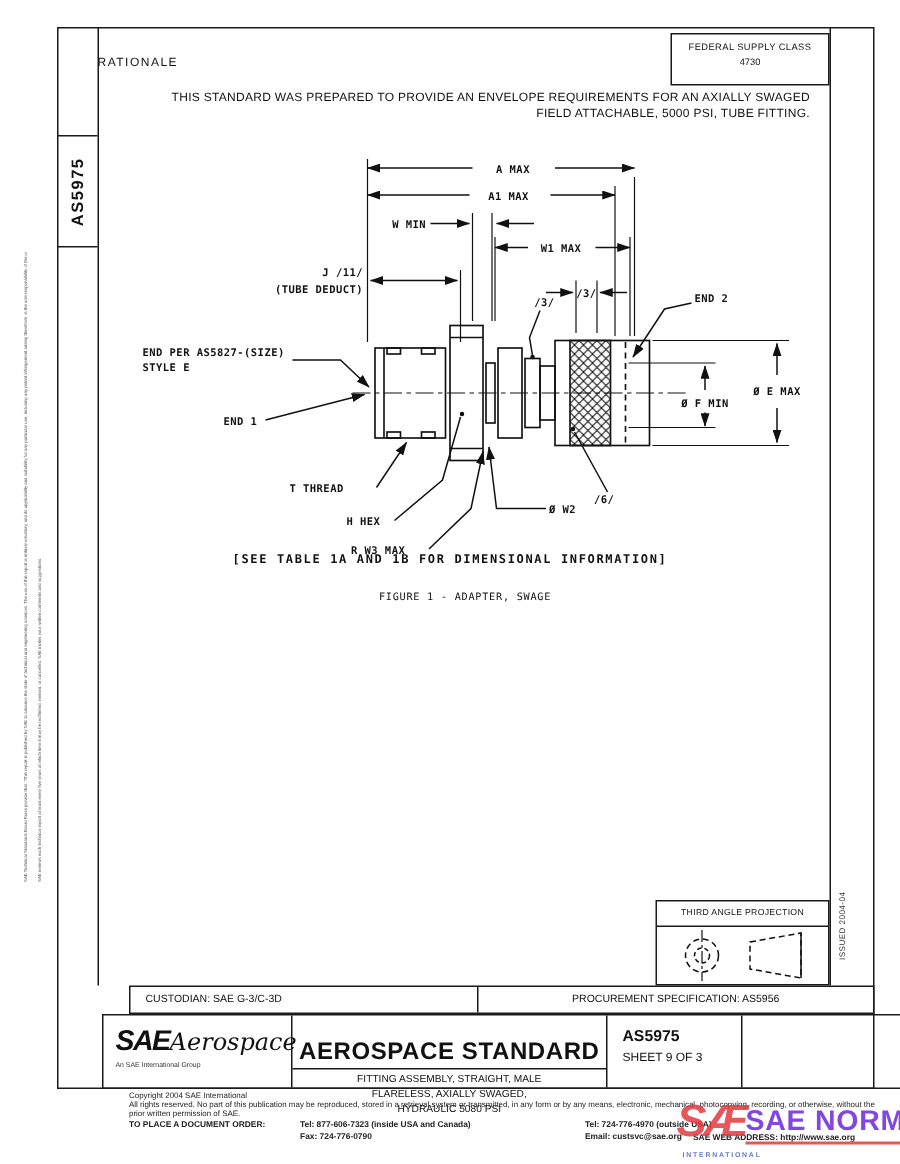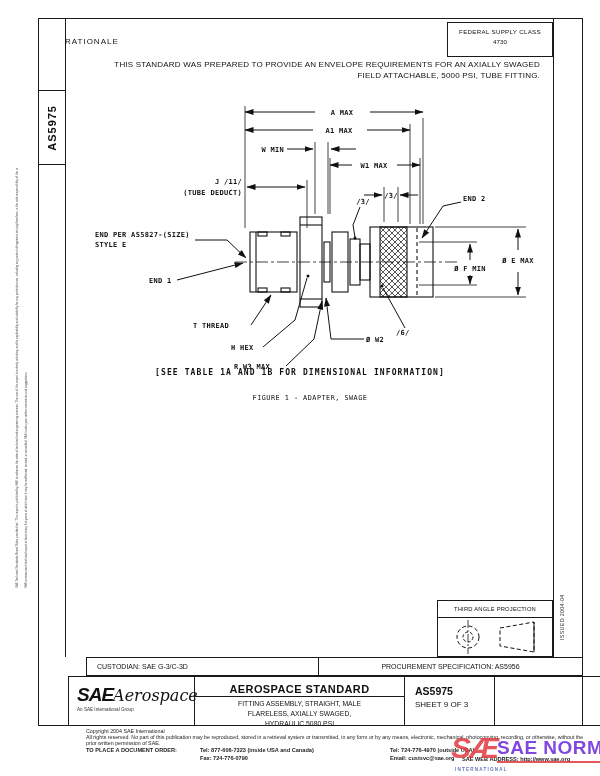--- a/index.html
+++ b/index.html
@@ -164,21 +164,21 @@
   <div class="cell" style="left:0;width:232px;border-right:1.3px solid #1a1a1a;display:flex;align-items:center;padding-left:10px;font-size:7px;">CUSTODIAN: SAE G-3/C-3D</div>
   <div class="cell ctr" style="left:232px;width:263px;font-size:7px;">PROCUREMENT SPECIFICATION: AS5956</div>
 </div>
 
 <div class="abs bx" style="left:68px;top:676px;width:591px;height:50px;border-width:1.3px;">
   <div class="cell" style="left:0;width:126px;border-right:1.3px solid #1a1a1a;padding:7px 0 0 8px;">
     <span style="font-size:19px;font-weight:900;font-style:italic;letter-spacing:-1px;">SAE</span><span style="font-size:16px;font-style:italic;font-family:'DejaVu Serif',serif;">Aerospace</span>
     <div style="font-size:4.6px;color:#333;margin-top:1px;">An SAE International Group</div>
   </div>
   <div class="cell" style="left:126px;width:210px;border-right:1.3px solid #1a1a1a;text-align:center;">
-    <div style="font-size:11px;font-weight:700;letter-spacing:.4px;border-bottom:1.3px solid #1a1a1a;padding:6px 0 1px;">AEROSPACE STANDARD</div>
+    <div style="font-size:16px;font-weight:700;letter-spacing:.4px;border-bottom:1.3px solid #1a1a1a;padding:16px 0 1px;">AEROSPACE STANDARD</div>
     <div style="font-size:6.8px;margin-top:2px;line-height:1.45;">
       <div>FITTING ASSEMBLY, STRAIGHT, MALE</div>
       <div>FLARELESS, AXIALLY SWAGED,</div>
       <div>HYDRAULIC 5080 PSI</div>
     </div>
   </div>
   <div class="cell" style="left:336px;width:90px;border-right:1.3px solid #1a1a1a;padding:8px 0 0 10px;">
     <div style="font-size:10.5px;font-weight:700;">AS5975</div>
     <div style="font-size:8px;margin-top:3px;">SHEET 9 OF 3</div>
   </div>

